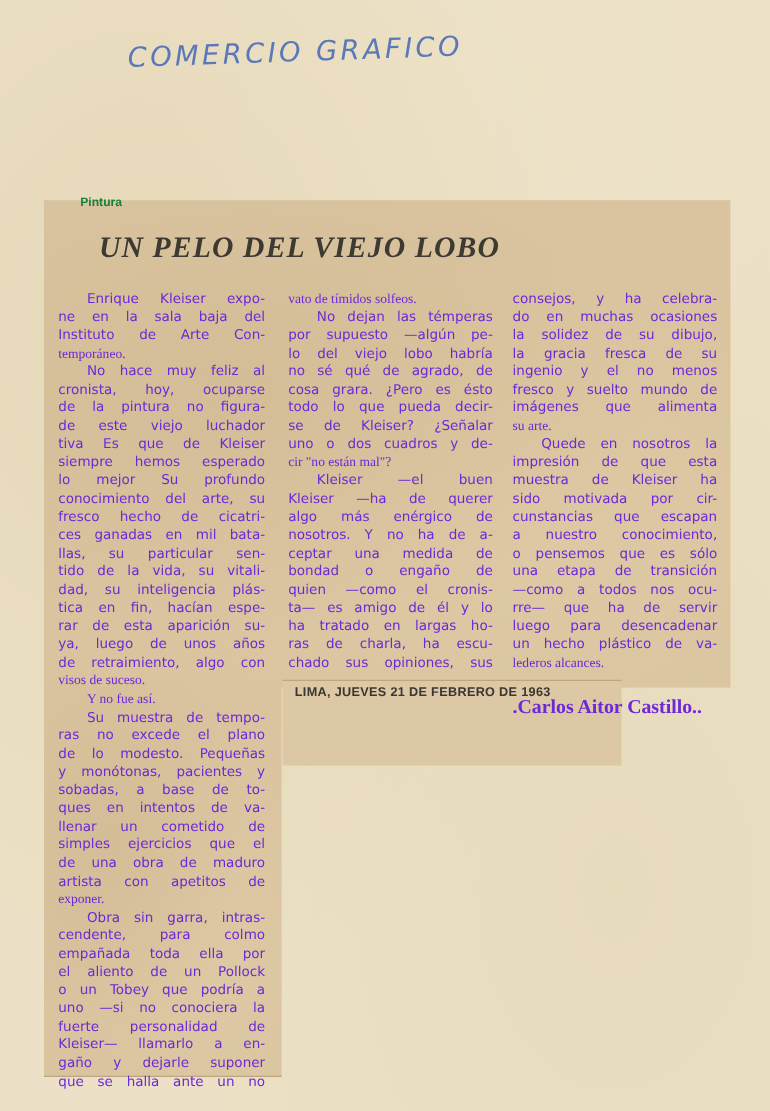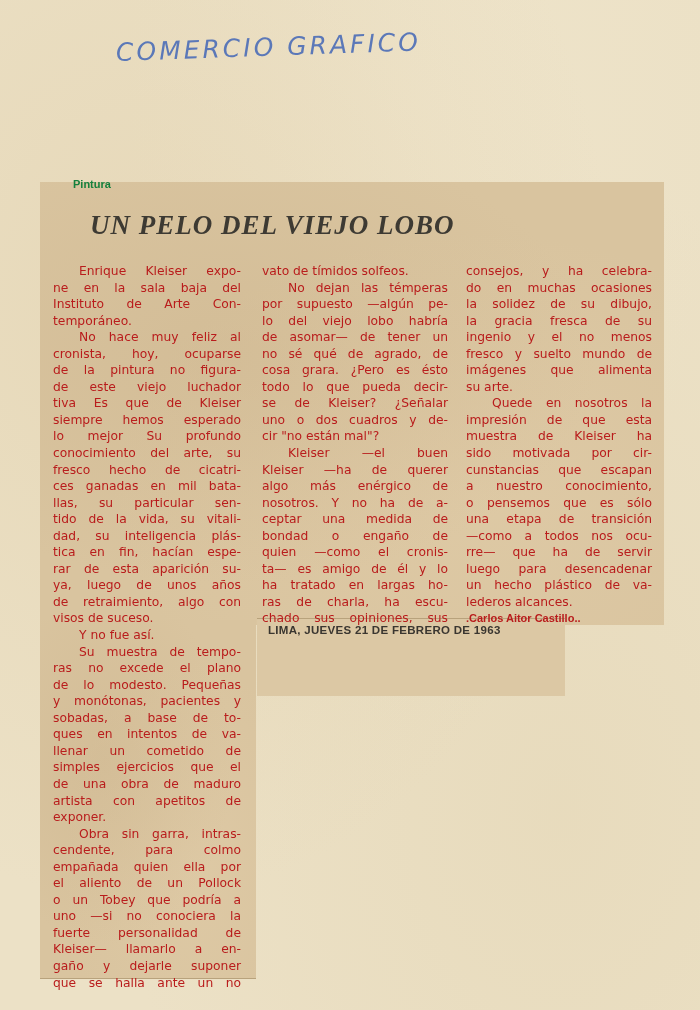--- a/index.html
+++ b/index.html
@@ -35,30 +35,30 @@
     font-family: "Liberation Sans", sans-serif; font-weight: bold;
     font-size: 11px; color: #15803d;
   }
   .headline {
     position: absolute; left: 90px; top: 210px; width: 560px;
     font-family: "Liberation Serif", serif; font-style: italic; font-weight: bold;
     font-size: 27px; letter-spacing: 1px; color: #3d3a33; white-space: nowrap;
   }
   .col {
     position: absolute; font-family: "DejaVu Sans", sans-serif;
-    font-size: 12.3px; line-height: 16.55px; color: #b91c1c;
+    font-size: 12.3px; line-height: 16.55px; color: #6d28d9;
     text-align: justify; text-align-last: justify;
   }
   .line { display: block; white-space: nowrap; text-align: justify; text-align-last: justify; }
-  .line.last { text-align-last: left; }
+  .line.last { text-align-last: left; font-family: Liberation Serif, serif; }
   .line.indent { padding-left: 26px; }
   .c1 { left: 53px; top: 263px; width: 188px; }
   .c2 { left: 262px; top: 263px; width: 186px; }
   .c3 { left: 466px; top: 263px; width: 186px; }
-  .sig { font-weight: bold; font-family: "Liberation Sans", sans-serif; font-size: 11px; }
+  .sig { font-weight: bold; font-family: "Liberation Sans", sans-serif; font-size: 18px; margin-top: 24px; }
   .dateline {
     position: absolute; left: 268px; top: 624px;
     font-family: "Liberation Sans", sans-serif; font-weight: bold;
     font-size: 11.5px; color: #3a3630; letter-spacing: 0.3px;
   }
 </style>
 </head>
 <body>
 
 <div class="handwritten">COMERCIO GRAFICO</div>
@@ -100,35 +100,34 @@
     <span class="line">y monótonas, pacientes y</span>
     <span class="line">sobadas, a base de to-</span>
     <span class="line">ques en intentos de va-</span>
     <span class="line">llenar un cometido de</span>
     <span class="line">simples ejercicios que el</span>
     <span class="line">de una obra de maduro</span>
     <span class="line">artista con apetitos de</span>
     <span class="line last">exponer.</span>
     <span class="line indent">Obra sin garra, intras-</span>
     <span class="line">cendente, para colmo</span>
-    <span class="line">empañada quien ella por</span>
+    <span class="line">empañada toda ella por</span>
     <span class="line">el aliento de un Pollock</span>
     <span class="line">o un Tobey que podría a</span>
     <span class="line">uno —si no conociera la</span>
     <span class="line">fuerte personalidad de</span>
     <span class="line">Kleiser— llamarlo a en-</span>
     <span class="line">gaño y dejarle suponer</span>
     <span class="line">que se halla ante un no</span>
   </div>
 <div class="col c2">
     <span class="line last">vato de tímidos solfeos.</span>
     <span class="line indent">No dejan las témperas</span>
     <span class="line">por supuesto —algún pe-</span>
     <span class="line">lo del viejo lobo habría</span>
-    <span class="line">de asomar— de tener un</span>
     <span class="line">no sé qué de agrado, de</span>
     <span class="line">cosa grara. ¿Pero es ésto</span>
     <span class="line">todo lo que pueda decir-</span>
     <span class="line">se de Kleiser? ¿Señalar</span>
     <span class="line">uno o dos cuadros y de-</span>
     <span class="line last">cir "no están mal"?</span>
     <span class="line indent">Kleiser —el buen</span>
     <span class="line">Kleiser —ha de querer</span>
     <span class="line">algo más enérgico de</span>
     <span class="line">nosotros. Y no ha de a-</span>

